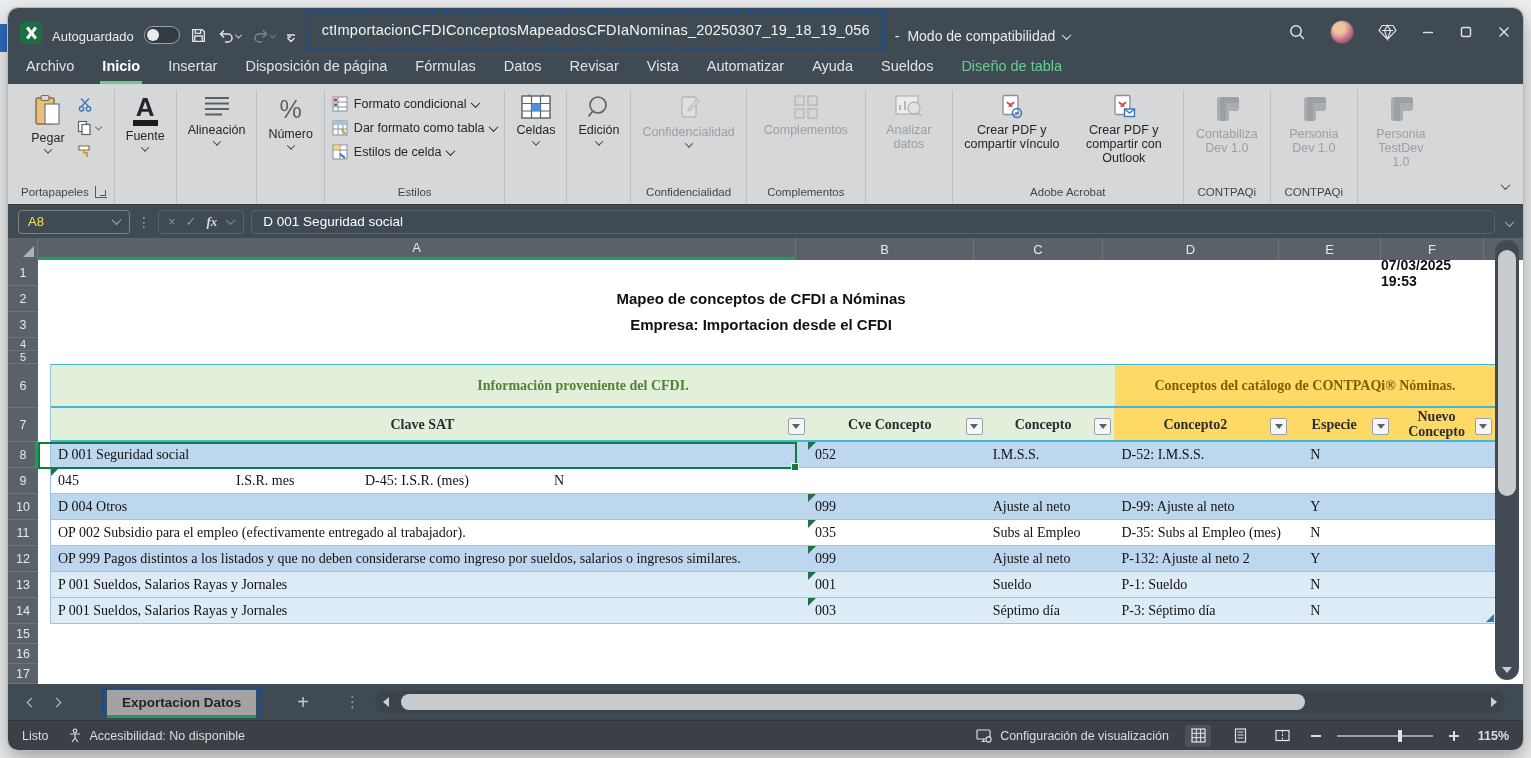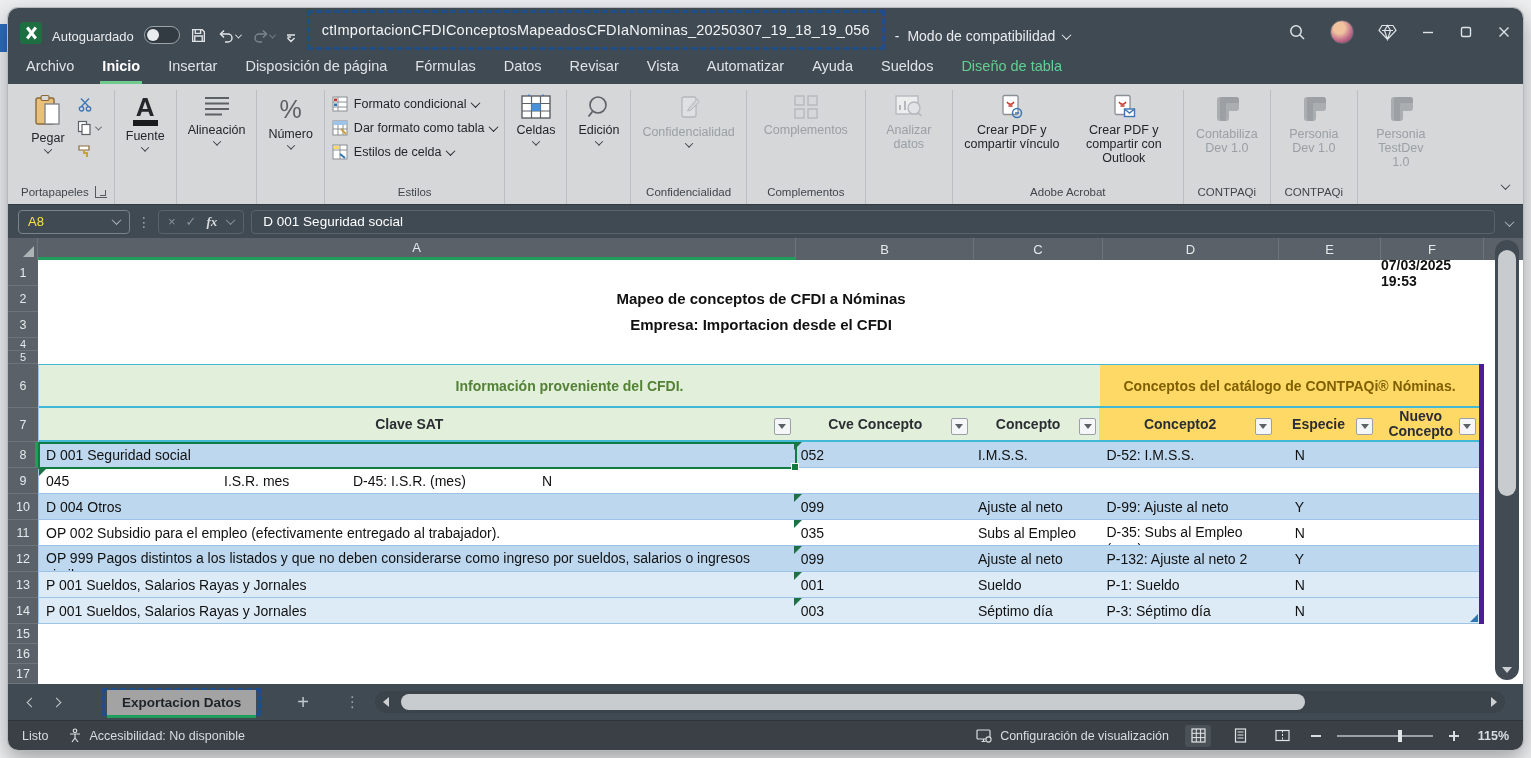--- a/index.html
+++ b/index.html
@@ -79,21 +79,21 @@
   .rn:nth-of-type(-n+3){height:26px} .rn:nth-of-type(4),.rn:nth-of-type(5){height:13px; font-size:11px;}
   .rn:nth-of-type(6){height:44px} .rn:nth-of-type(7){height:34px}
   .rn:nth-of-type(n+8):nth-of-type(-n+14){height:26px}
   .rn:nth-of-type(n+15){height:20px}
   .rn.activerow::after { content:""; position:absolute; right:0; top:0; bottom:0; width:3px; background:#1e9e5a; }
   .rnfill { flex:1; background:#5a6169; }
   .canvas { position:relative; flex:1; background:#fff; overflow:hidden; }
   .datecell { position:absolute; top:0; left:1343px; width:100px; height:26px; display:flex; align-items:center; justify-content:flex-end; font-size:14px; font-weight:600; color:#111; }
   .sheettitle { position:absolute; left:0; width:1446px; text-align:center; font-weight:700; font-size:15px; height:26px; line-height:26px; color:#111; }
   .t1{top:26px}.t2{top:52px}
-  .xltable { position:absolute; top:104px; left:0; width:1446px; border-left:1px solid #9DC3E6; border-right:5px solid #4c1d95; }
+  .xltable { position:absolute; top:104px; left:12px; width:1446px; border-left:1px solid #9DC3E6; border-right:1px solid #4c1d95;font-family:Liberation Serif, serif; }
   .bandrow { display:flex; height:44px; border-top:1px solid #41b8d5; border-bottom:2px solid #41b8d5; }
   .band { display:flex; align-items:center; justify-content:center; font-weight:700; font-size:14px; }
   .band.green { width:1064px; background:#E2EFDA; color:#538135; }
   .band.yellow { width:380px; background:#FFD966; color:#7F6000; }
   .headrow { display:flex; height:34px; border-bottom:2px solid #41b8d5; }
   .th { position:relative; display:flex; align-items:center; justify-content:center; text-align:center; font-weight:700; font-size:14px; color:#2a2e33; line-height:15px; padding:0 20px 0 6px; }
   .th.g { background:#E2EFDA; } .th.y { background:#FFD966; }
   .flt { position:absolute; right:3px; bottom:5px; width:17px; height:17px; background:#f5f6f7; border:1px solid #9aa0a6; border-radius:2px; display:flex; align-items:center; justify-content:center; }
   .flt::after { content:""; border-left:4px solid transparent; border-right:4px solid transparent; border-top:5px solid #5c6166; }
   .r { display:flex; height:26px; border-bottom:1px solid #9DC3E6; font-size:14px; color:#111; }

